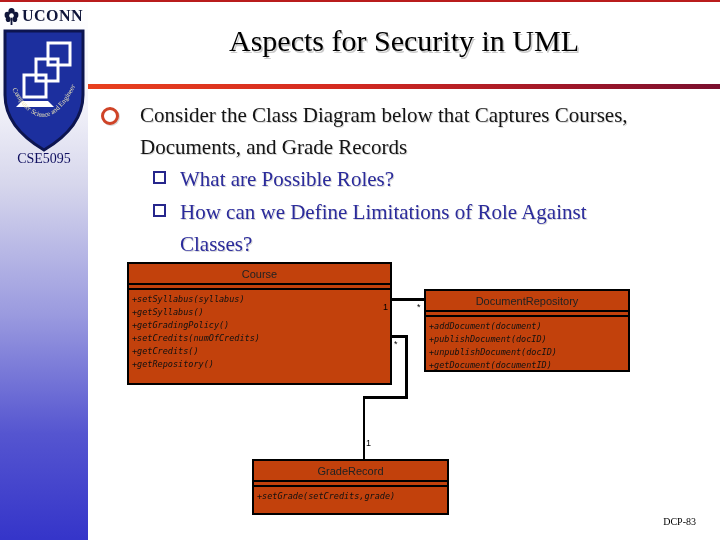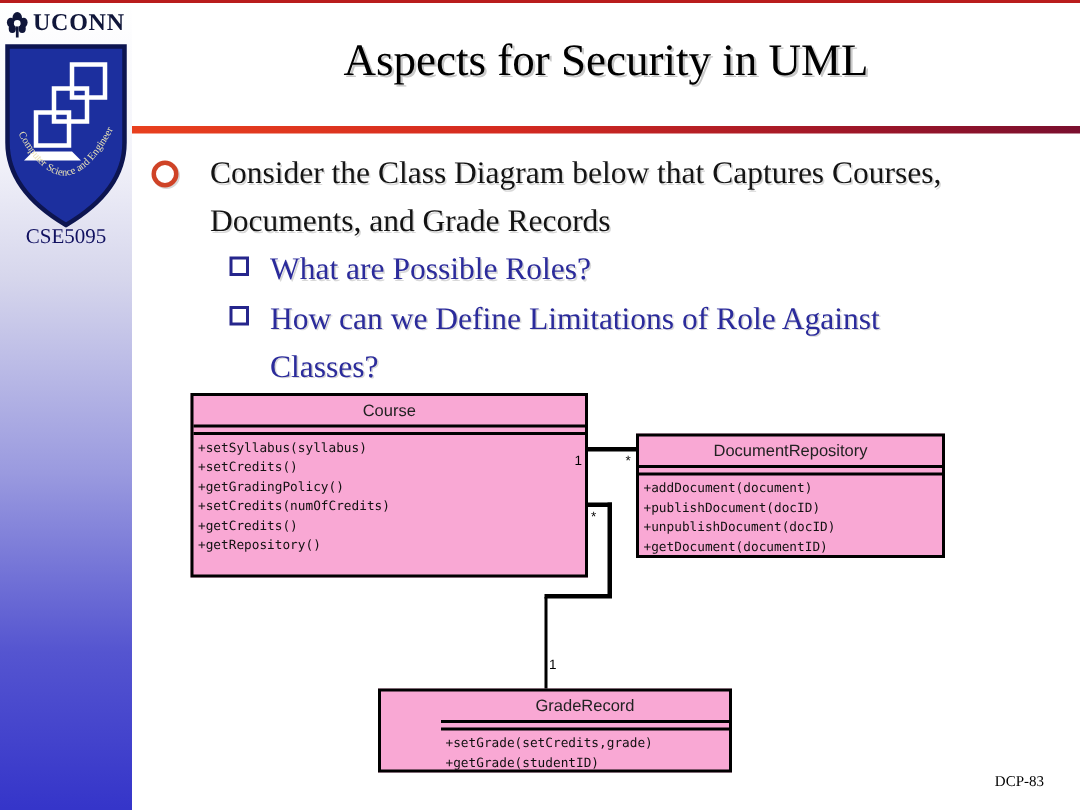--- a/index.html
+++ b/index.html
@@ -34,29 +34,29 @@
   .bullet-circle{
     position:absolute;left:101px;top:105px;width:12px;height:12px;border-radius:50%;
     border:3px solid #cf4327;background:#fff;box-shadow:1px 1px 0 #d8d8d8;
   }
   .sub1{position:absolute;left:180px;top:161px;width:520px;font-size:21px;line-height:32px;color:#2b2b9b;text-shadow:1px 1px 0 #d8d8d8;}
   .sub2{position:absolute;left:180px;top:194px;width:480px;font-size:21px;line-height:32px;color:#2b2b9b;text-shadow:1px 1px 0 #d8d8d8;}
   .bullet-square{position:absolute;width:9px;height:9px;border:2.5px solid #26268c;background:#fff;}
   .sq1{left:153px;top:169px;}
   .sq2{left:153px;top:202px;}
   
-  .class-box{position:absolute;background:#f9a8d4;border:2px solid #000;box-sizing:border-box;}
+  .class-box{position:absolute;background:#c2410c;border:2px solid #000;box-sizing:border-box;}
   .class-title{border-bottom:2px solid #000;text-align:center;
     font-family:"Liberation Sans",sans-serif;font-size:11px;color:#222;padding:4px 0 3px 0;}
   .class-sep{height:3px;border-bottom:2px solid #000;}
   .class-methods{padding:3px 3px 0 3px;font-family:"DejaVu Sans Mono",monospace;
-    font-size:8.5px;line-height:13px;color:#111;white-space:nowrap;}
+    font-size:8.5px;line-height:13px;color:#111;white-space:nowrap;font-style:italic;}
   .box-course{left:127px;top:260px;width:265px;height:123px;}
   .box-docrepo{left:424px;top:287px;width:206px;height:83px;}
-  .box-graderec{left:252px;top:457px;width:236px;height:56px;padding-left:40px;}
+  .box-graderec{left:252px;top:457px;width:197px;height:56px;}
   .conn{position:absolute;background:#000;}
   .c1{left:392px;top:296px;width:34px;height:3px;}
   .c2a{left:392px;top:333px;width:16px;height:3px;}
   .c2b{left:405px;top:333px;width:3px;height:63px;}
   .c2c{left:363px;top:394px;width:45px;height:3px;}
   .c2d{left:363px;top:396px;width:1.5px;height:61px;}
   .mult{position:absolute;font-family:"Liberation Sans",sans-serif;font-size:9px;color:#000;}
   .m1a{left:383px;top:300px;}
   .m1b{left:417px;top:300px;}
   .m2a{left:394px;top:337px;}
@@ -112,21 +112,21 @@
   <span class="bullet-square sq1"></span>
   <div class="sub1">What are Possible Roles?</div>
   <span class="bullet-square sq2"></span>
   <div class="sub2">How can we Define Limitations of Role Against Classes?</div>
 
   <div class="class-box box-course">
     <div class="class-title">Course</div>
     <div class="class-sep"></div>
     <div class="class-methods">
         <div>+setSyllabus(syllabus)</div>
-        <div>+setCredits()</div>
+        <div>+getSyllabus()</div>
         <div>+getGradingPolicy()</div>
         <div>+setCredits(numOfCredits)</div>
         <div>+getCredits()</div>
         <div>+getRepository()</div>
       </div>
   </div>
 
   <div class="class-box box-docrepo">
     <div class="class-title">DocumentRepository</div>
     <div class="class-sep"></div>
@@ -136,21 +136,20 @@
         <div>+unpublishDocument(docID)</div>
         <div>+getDocument(documentID)</div>
       </div>
   </div>
 
   <div class="class-box box-graderec">
     <div class="class-title">GradeRecord</div>
     <div class="class-sep"></div>
     <div class="class-methods">
         <div>+setGrade(setCredits,grade)</div>
-        <div>+getGrade(studentID)</div>
       </div>
   </div>
 
   <div class="conn c1"></div>
   <div class="conn c2a"></div>
   <div class="conn c2b"></div>
   <div class="conn c2c"></div>
   <div class="conn c2d"></div>
 
   <span class="mult m1a">1</span>

